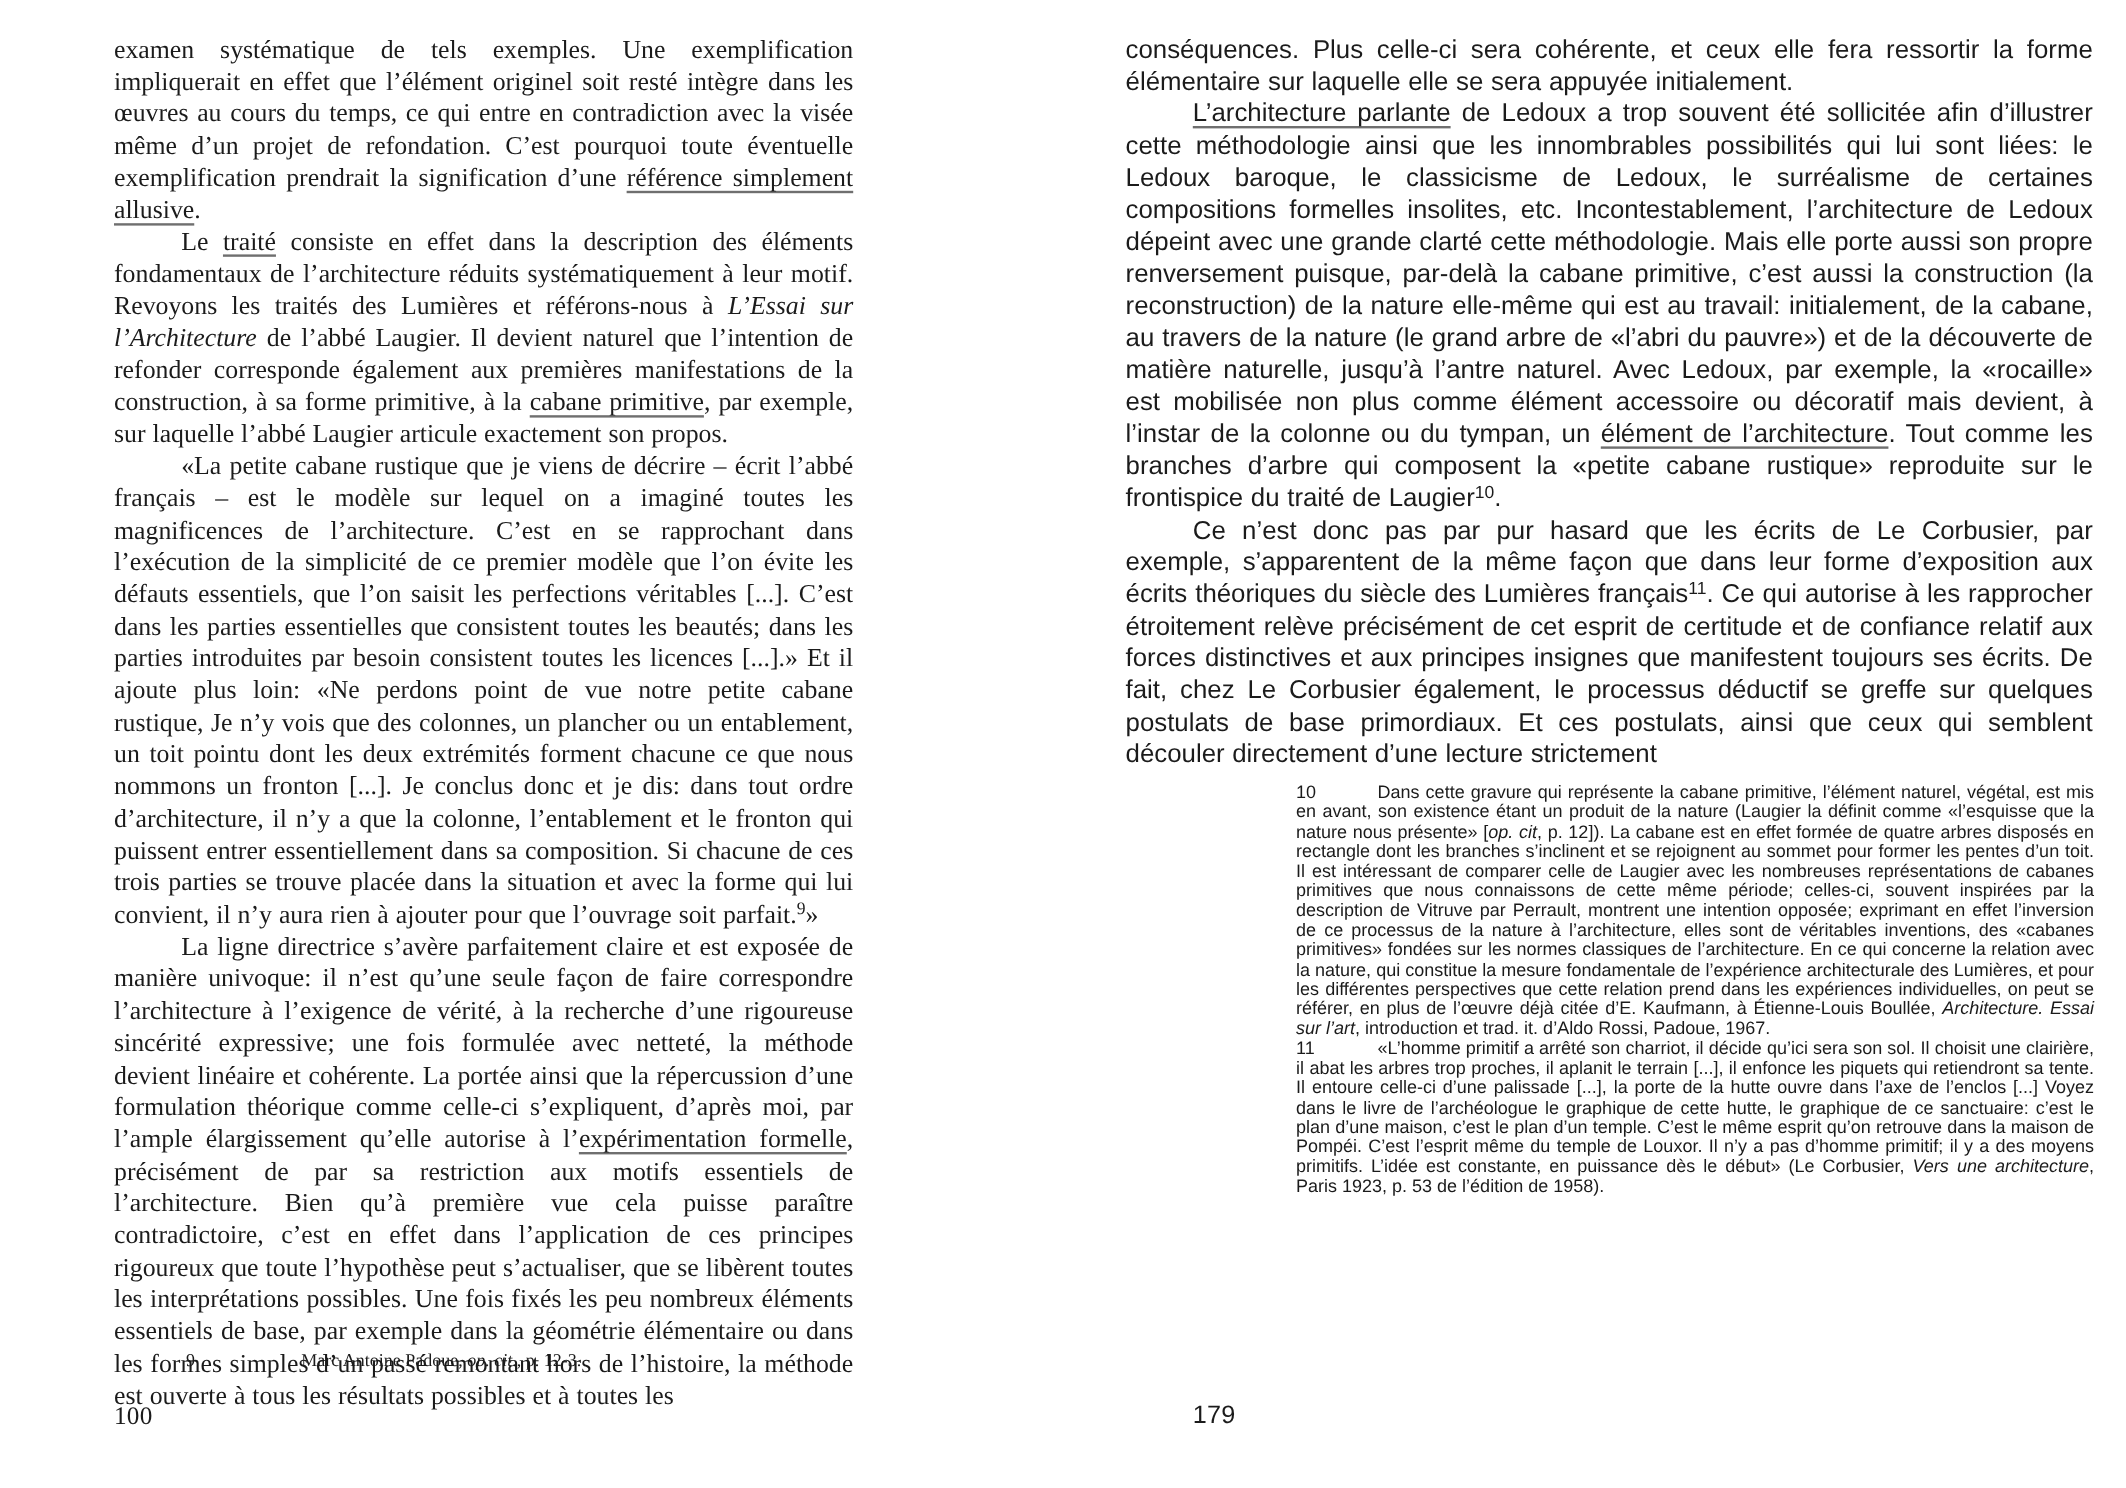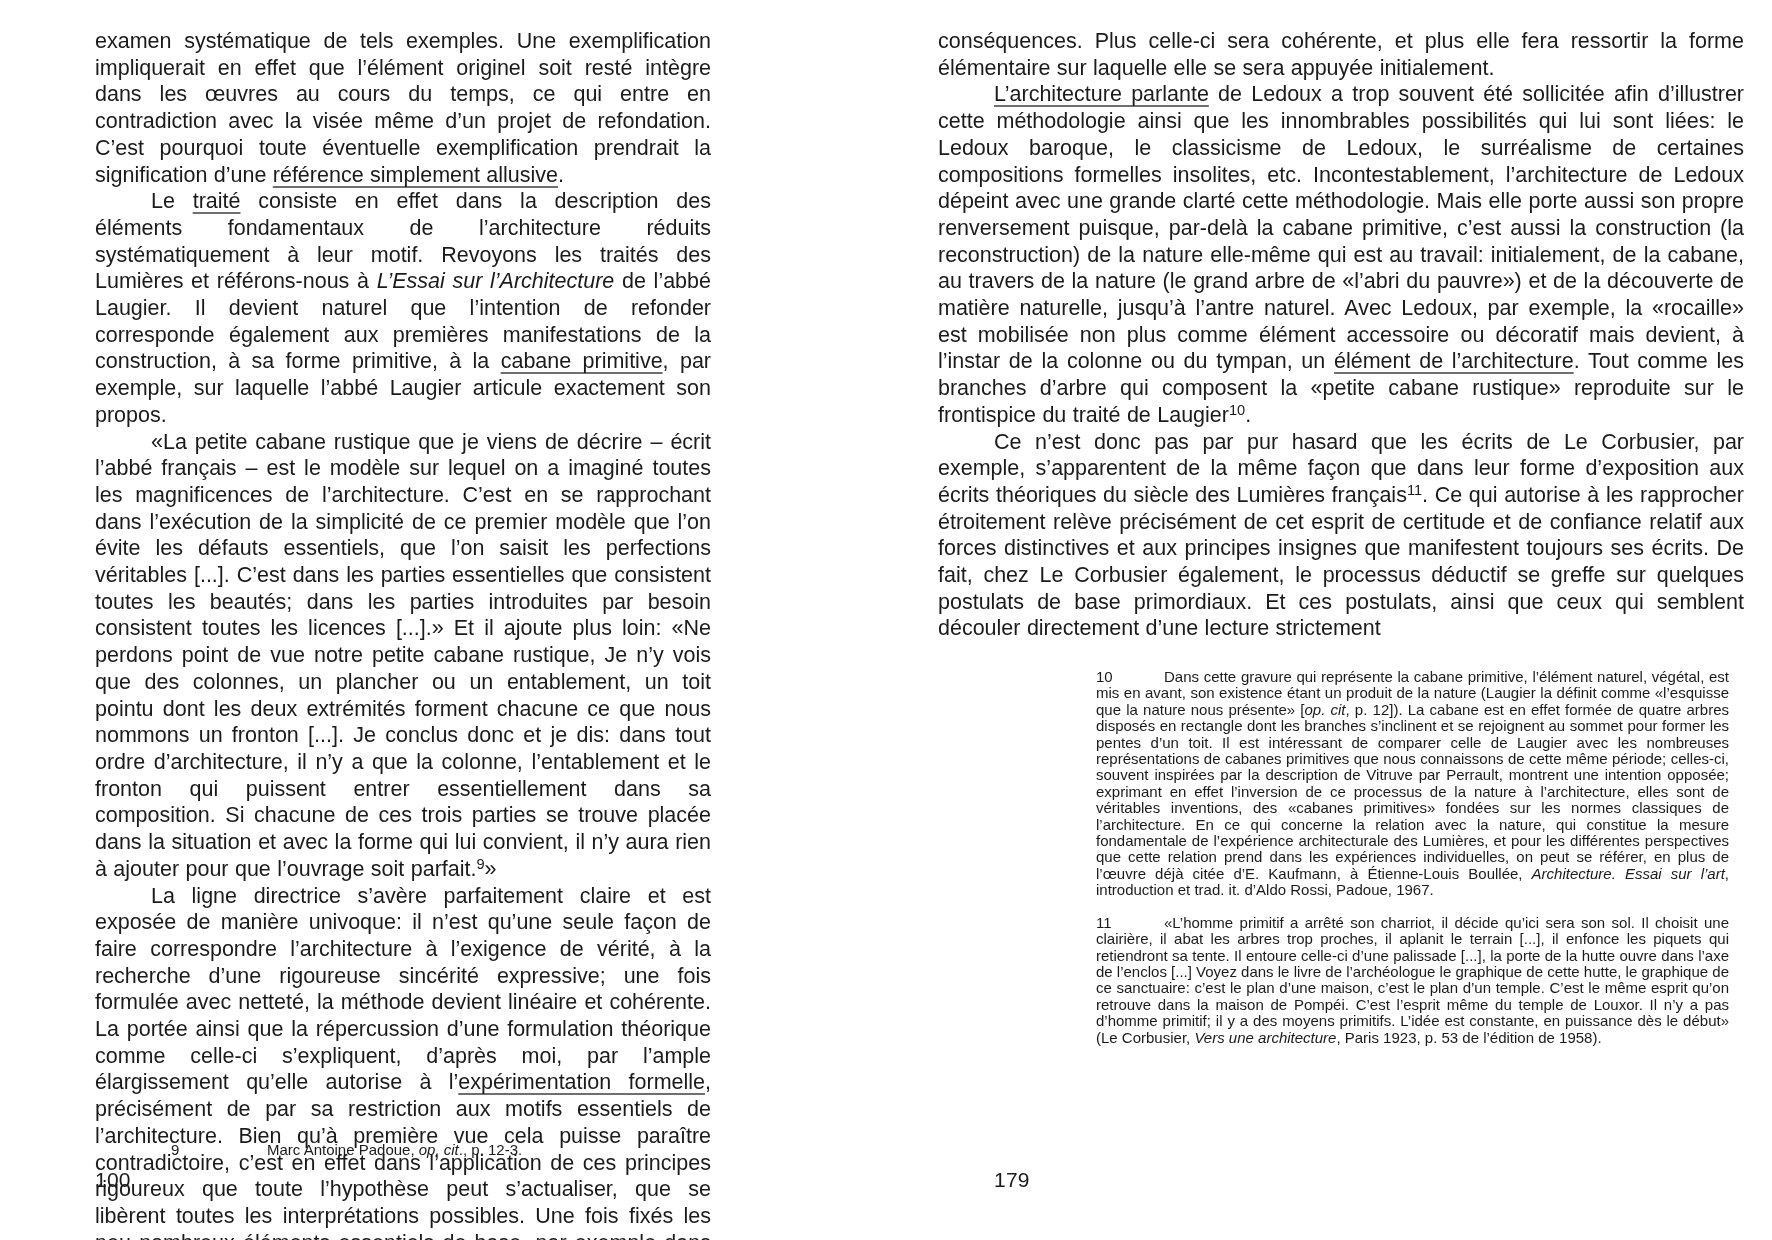--- a/index.html
+++ b/index.html
@@ -15,21 +15,21 @@
     font-family: "Liberation Sans", sans-serif;
     color: #1b1b1b;
     -webkit-font-smoothing: antialiased;
   }
   .page {
     position: absolute;
     top: 0;
     height: 1240px;
     background: #ffffff;
   }
-  .page.left  { left: 0;     width: 886px; }
+  .page.left  { left: 0;     width: 886px; font-family: Liberation Serif, serif; }
   .page.right { left: 886px; width: 886px; }
 
   .body-col {
     position: absolute;
     text-align: justify;
     hyphens: auto;
     -webkit-hyphens: auto;
   }
   .page.left .body-col {
     left: 95px; top: 28px; width: 616px;
@@ -51,21 +51,21 @@
     hyphens: auto;
     -webkit-hyphens: auto;
   }
   .page.left .footnotes {
     left: 155px; top: 1126px; width: 560px;
   }
   .page.right .footnotes {
     left: 194px; top: 653px; width: 665px;
   }
   p.footnote {
-    margin: 16px;
+    margin: 0;
     font-size: 15px;
     line-height: 16.4px;
   }
   .page.left  .fn-marker { display: inline-block; width: 96px; font-style: normal; }
   .page.right .fn-marker { display: inline-block; width: 68px; font-style: normal; }
 
   .page-number {
     position: absolute;
     font-size: 21px;
     letter-spacing: 0.01em;
@@ -100,21 +100,21 @@
     <p class="body-par indent"><span>La ligne directrice s’avère parfaitement claire et est exposée de manière univoque: il n’est qu’une seule façon de faire correspondre l’architecture à l’exigence de vérité, à la recherche d’une rigoureuse sincérité expressive; une fois formulée avec netteté, la méthode devient linéaire et cohérente. La portée ainsi que la répercussion d’une formulation théorique comme celle-ci s’expliquent, d’après moi, par l’ample élargissement qu’elle autorise à l’</span><span class="u">expérimentation formelle</span><span>, précisément de par sa restriction aux motifs essentiels de l’architecture. Bien qu’à première vue cela puisse paraître contradictoire, c’est en effet dans l’application de ces principes rigoureux que toute l’hypothèse peut s’actualiser, que se libèrent toutes les interprétations possibles. Une fois fixés les peu nombreux éléments essentiels de base, par exemple dans la géométrie élémentaire ou dans les formes simples d’un passé remontant hors de l’histoire, la méthode est ouverte à tous les résultats possibles et à toutes les</span></p>
   </div>
   <div class="footnotes">
     <p class="footnote"><span class="fn-marker">9</span><span><span>Marc Antoine Padoue, </span><span class="i">op. cit</span><span>., p. 12-3.</span></span></p>
   </div>
   <div class="page-number">100</div>
 </section>
 
 <section class="page right">
   <div class="body-col">
-    <p class="body-par"><span>conséquences. Plus celle-ci sera cohérente, et plus elle fera ressortir la forme élémentaire sur laquelle elle se sera appuyée initialement.</span></p>
+    <p class="body-par"><span>conséquences. Plus celle-ci sera cohérente, et ceux elle fera ressortir la forme élémentaire sur laquelle elle se sera appuyée initialement.</span></p>
     <p class="body-par indent"><span class="u">L’architecture parlante</span><span> de Ledoux a trop souvent été sollicitée afin d’illustrer cette méthodologie ainsi que les innombrables possibilités qui lui sont liées: le Ledoux baroque, le classicisme de Ledoux, le surréalisme de certaines compositions formelles insolites, etc. Incontestablement, l’architecture de Ledoux dépeint avec une grande clarté cette méthodologie. Mais elle porte aussi son propre renversement puisque, par-delà la cabane primitive, c’est aussi la construction (la reconstruction) de la nature elle-même qui est au travail: initialement, de la cabane, au travers de la nature (le grand arbre de «l’abri du pauvre») et de la découverte de matière naturelle, jusqu’à l’antre naturel. Avec Ledoux, par exemple, la «rocaille» est mobilisée non plus comme élément accessoire ou décoratif mais devient, à l’instar de la colonne ou du tympan, un </span><span class="u">élément de l’architecture</span><span>. Tout comme les branches d’arbre qui composent la «petite cabane rustique» reproduite sur le frontispice du traité de Laugier</span><sup>10</sup><span>.</span></p>
     <p class="body-par indent"><span>Ce n’est donc pas par pur hasard que les écrits de Le Corbusier, par exemple, s’apparentent de la même façon que dans leur forme d’exposition aux écrits théoriques du siècle des Lumières français</span><sup>11</sup><span>. Ce qui autorise à les rapprocher étroitement relève précisément de cet esprit de certitude et de confiance relatif aux forces distinctives et aux principes insignes que manifestent toujours ses écrits. De fait, chez Le Corbusier également, le processus déductif se greffe sur quelques postulats de base primordiaux. Et ces postulats, ainsi que ceux qui semblent découler directement d’une lecture strictement</span></p>
   </div>
   <div class="footnotes">
     <p class="footnote"><span class="fn-marker">10</span><span><span>Dans cette gravure qui représente la cabane primitive, l’élément naturel, végétal, est mis en avant, son existence étant un produit de la nature (Laugier la définit comme «l’esquisse que la nature nous présente» [</span><span class="i">op. cit</span><span>, p. 12]). La cabane est en effet formée de quatre arbres disposés en rectangle dont les branches s’inclinent et se rejoignent au sommet pour former les pentes d’un toit. Il est intéressant de comparer celle de Laugier avec les nombreuses représentations de cabanes primitives que nous connaissons de cette même période; celles-ci, souvent inspirées par la description de Vitruve par Perrault, montrent une intention opposée; exprimant en effet l’inversion de ce processus de la nature à l’architecture, elles sont de véritables inventions, des «cabanes primitives» fondées sur les normes classiques de l’architecture. En ce qui concerne la relation avec la nature, qui constitue la mesure fondamentale de l’expérience architecturale des Lumières, et pour les différentes perspectives que cette relation prend dans les expériences individuelles, on peut se référer, en plus de l’œuvre déjà citée d’E. Kaufmann, à Étienne-Louis Boullée, </span><span class="i">Architecture. Essai sur l’art</span><span>, introduction et trad. it. d’Aldo Rossi, Padoue, 1967.</span></span></p>
     <p class="footnote"><span class="fn-marker">11</span><span><span>«L’homme primitif a arrêté son charriot, il décide qu’ici sera son sol. Il choisit une clairière, il abat les arbres trop proches, il aplanit le terrain [...], il enfonce les piquets qui retiendront sa tente. Il entoure celle-ci d’une palissade [...], la porte de la hutte ouvre dans l’axe de l’enclos [...] Voyez dans le livre de l’archéologue le graphique de cette hutte, le graphique de ce sanctuaire: c’est le plan d’une maison, c’est le plan d’un temple. C’est le même esprit qu’on retrouve dans la maison de Pompéi. C’est l’esprit même du temple de Louxor. Il n’y a pas d’homme primitif; il y a des moyens primitifs. L’idée est constante, en puissance dès le début» (Le Corbusier, </span><span class="i">Vers une architecture</span><span>, Paris 1923, p. 53 de l’édition de 1958).</span></span></p>
   </div>
   <div class="page-number">179</div>
 </section>
 

